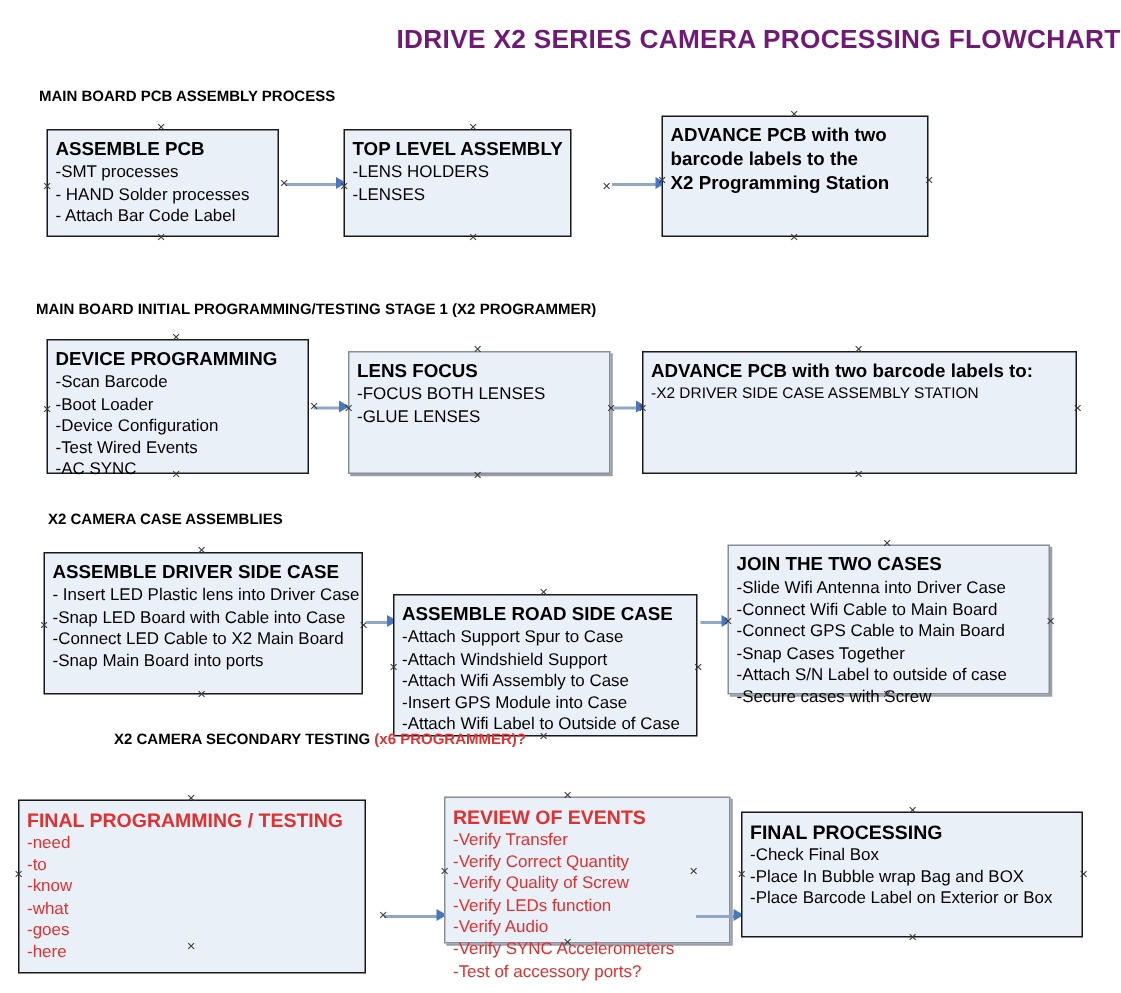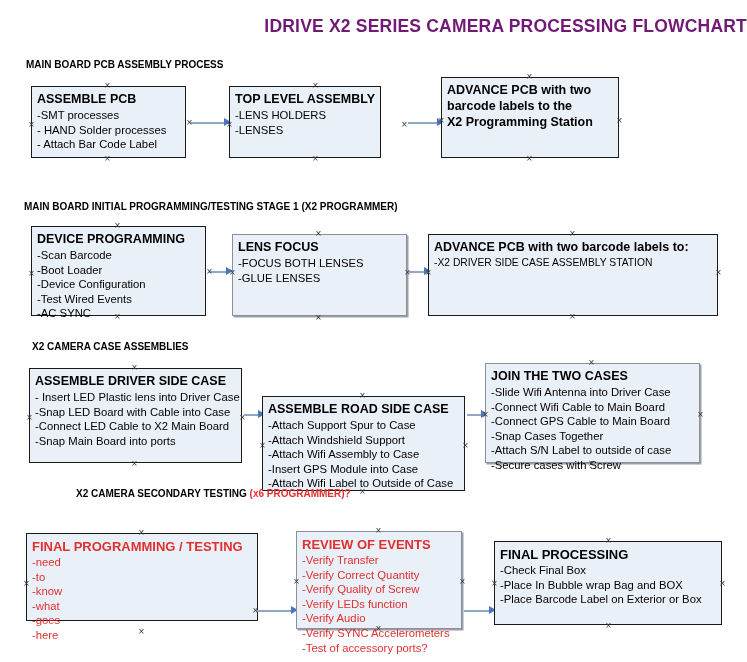--- a/index.html
+++ b/index.html
@@ -233,38 +233,38 @@
     <span class="handle" style="left:-5px; top:46px;"></span>
     <span class="handle" style="left:101px; top:-6px;"></span>
     <span class="handle" style="left:101px; top:95px;"></span>
     <span class="handle" style="left:210px; top:46px;"></span>
   </div>
 
   <div class="section-title" style="left:32px; top:488px;margin-left:44px;">
     <span>X2 CAMERA SECONDARY TESTING </span><span class="accent">(x6 PROGRAMMER)?</span>
   </div>
 
-  <div class="node plainborder red" style="left:26px; top:533px; width:232px; height:88px;">
+  <div class="node plainborder red" style="left:12px; top:533px; width:232px; height:116px;">
     <div class="title big">FINAL PROGRAMMING / TESTING</div>
     <div class="line">-need</div>
     <div class="line">-to</div>
     <div class="line">-know</div>
     <div class="line">-what</div>
     <div class="line">-goes</div>
     <div class="line">-here</div>
     <span class="handle" style="left:-5px; top:45px;"></span>
     <span class="handle" style="left:110px; top:-6px;"></span>
     <span class="handle" style="left:110px; top:93px;"></span>
   </div>
 
   <div class="conn" style="left:256px; top:610px; width:38px;"></div>
   <span class="handle" style="left:251px; top:606px;"></span>
   <div class="arrow" style="left:291px; top:606px;"></div>
 
-  <div class="node shadowed red" style="left:296px; top:531px; width:166px; height:98px;">
+  <div class="node shadowed red" style="left:296px; top:531px; width:191px; height:98px;">
     <div class="title big">REVIEW OF EVENTS</div>
     <div class="line">-Verify Transfer</div>
     <div class="line">-Verify Correct Quantity</div>
     <div class="line">-Verify Quality of Screw</div>
     <div class="line">-Verify LEDs function</div>
     <div class="line">-Verify Audio</div>
     <div class="line">-Verify SYNC Accelerometers</div>
     <div class="line">-Test of accessory ports?</div>
     <span class="handle" style="left:-5px; top:45px;"></span>
     <span class="handle" style="left:77px; top:-6px;"></span>

